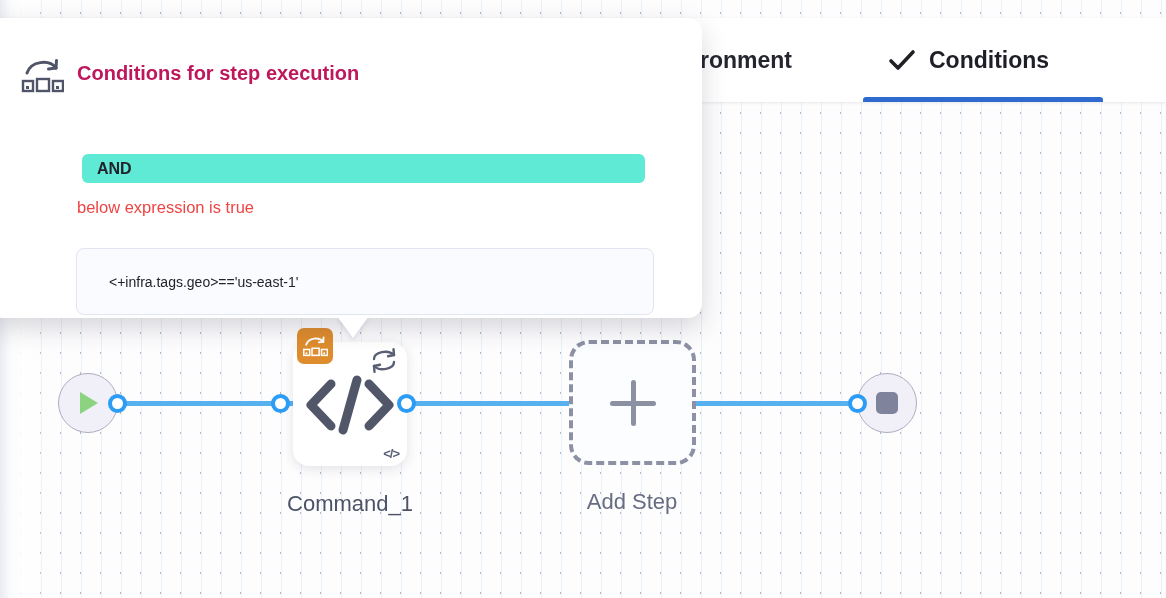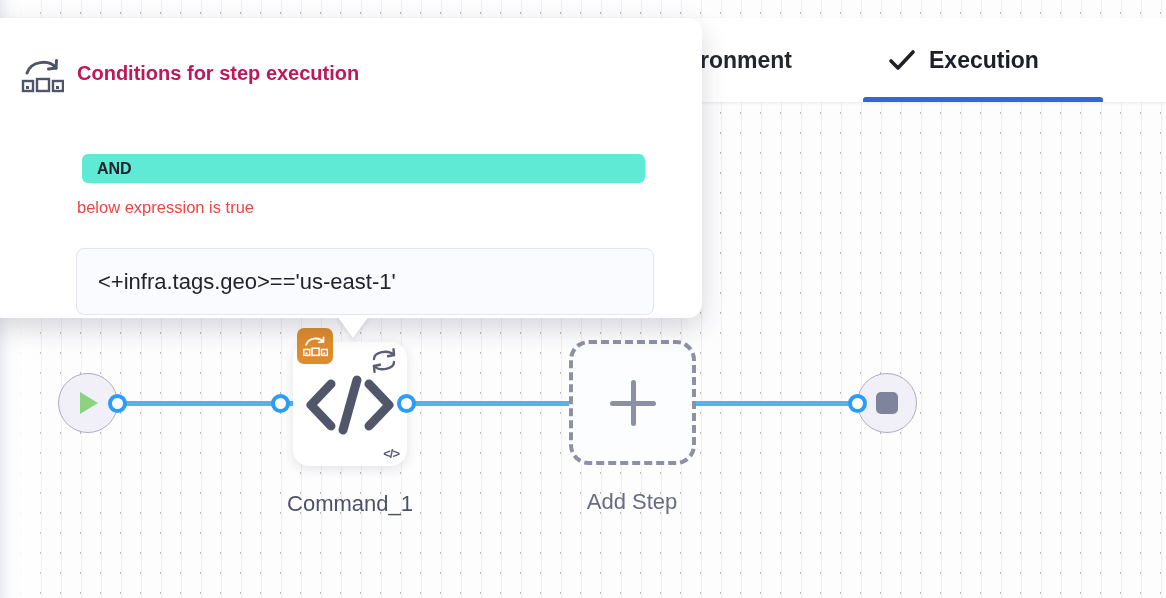--- a/index.html
+++ b/index.html
@@ -99,22 +99,22 @@
   .pop-pill  {
     position:absolute; left:92px; top:136px; width:563px; height:29px;
     background:#5eead4; border-radius:6px;
     display:flex; align-items:center; padding-left:15px;
     font-size:16px; font-weight:700; color:#22222c;
   }
   .pop-label2 { position:absolute; left:87px; top:180px; font-size:16.5px; color:#ef4444; }
   .pop-expr {
     position:absolute; left:86px; top:230px; width:578px; height:67px;
     background:#fafbfe; border:1px solid #e2e4f0; border-radius:8px;
-    display:flex; align-items:center; padding-left:21px;
-    font-size:22px; color:#23232d;
+    display:flex; align-items:center; padding-left:32px;
+    font-size:14px; color:#23232d;
   }
   svg { display:block; }
 </style>
 </head>
 <body>
 
 <div class="stage">
 
   <div class="pipe-line"></div>
 
@@ -183,21 +183,21 @@
   <div class="tabbar">
     <div class="tab tab-env">
       <span>ronment</span>
     </div>
     <div class="tab tab-exec">
       <span>
         <svg width="28" height="22" viewBox="0 0 28 22" fill="none" stroke="#1f2127" stroke-width="3.6" stroke-linecap="round" stroke-linejoin="round">
           <polyline points="3,12 10,19 25,3"></polyline>
         </svg>
       </span>
-      <span>Execution</span>
+      <span>Conditions</span>
     </div>
     <div class="tab-underline"></div>
   </div>
 
   <div class="popover-arrow"></div>
   <div class="popover">
     <span class="pop-icon">
       <svg width="44" height="40" viewBox="0 0 44 38" fill="none" stroke="#4f5468">
         <path d="M7 16 C 11 4, 29 2, 36 11" stroke-width="3" stroke-linecap="round"></path>
         <path d="M36 11 L36.5 3.5" stroke-width="3" stroke-linecap="round"></path>

